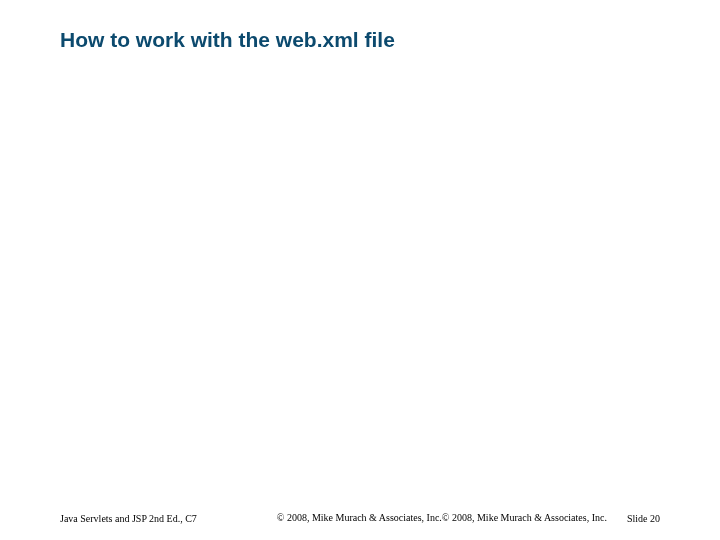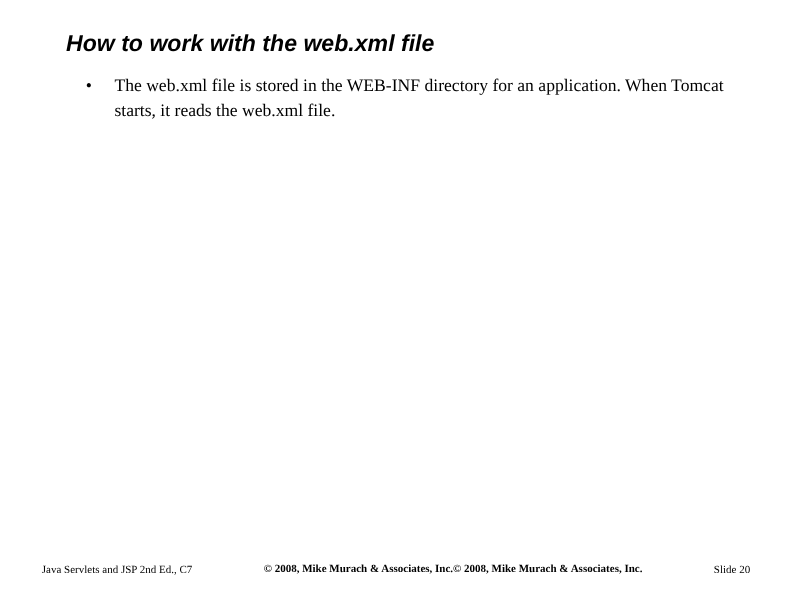--- a/index.html
+++ b/index.html
@@ -11,26 +11,25 @@
       position: relative;
       overflow: hidden;
     }
     .slide {
       width: 100%;
       height: 100%;
       padding: 28px 60px 0 60px;
       position: relative;
     }
     h1 {
-      color: #000000;
+      color: #0c4a6e;
       font-family: Arial, Helvetica, sans-serif;
       font-size: 21px;
       font-weight: bold;
       margin-bottom: 16px;
-      font-style: italic;
     }
     ul {
       list-style: none;
       padding-left: 18px;
     }
     li {
       position: relative;
       padding-left: 26px;
       margin-bottom: 12px;
       font-size: 16px;
@@ -43,50 +42,48 @@
       left: 0;
       top: 0;
       font-size: 16px;
       color: #000;
     }
     .footer {
       position: absolute;
       bottom: 16px;
       left: 0;
       width: 100%;
-      padding: 0 38px;
+      padding: 0 60px;
       display: flex;
       align-items: center;
       justify-content: space-between;
       font-family: "Times New Roman", Times, serif;
       font-size: 10px;
       color: #000;
     }
     .footer-left {
       flex: 0 0 auto;
       white-space: nowrap;
     }
     .footer-center {
       flex: 1 1 auto;
-      text-align: center;
+      text-align: right;
       padding: 0 20px;
       line-height: 1.2;
-      font-weight: bold;
     }
     .footer-right {
       flex: 0 0 auto;
       white-space: nowrap;
     }
   </style>
 </head>
 <body>
 
 <div class="slide">
   <h1>How to work with the web.xml file</h1>
   <ul>
-    <li>The web.xml file is stored in the WEB-INF directory for an application. When Tomcat starts, it reads the web.xml file.</li>
   </ul>
   <div class="footer">
     <div class="footer-left">Java Servlets and JSP 2nd Ed., C7</div>
     <div class="footer-center">© 2008, Mike Murach &amp; Associates, Inc.© 2008, Mike Murach &amp; Associates, Inc.</div>
     <div class="footer-right">Slide 20</div>
   </div>
 </div>
 
 </body></html>

